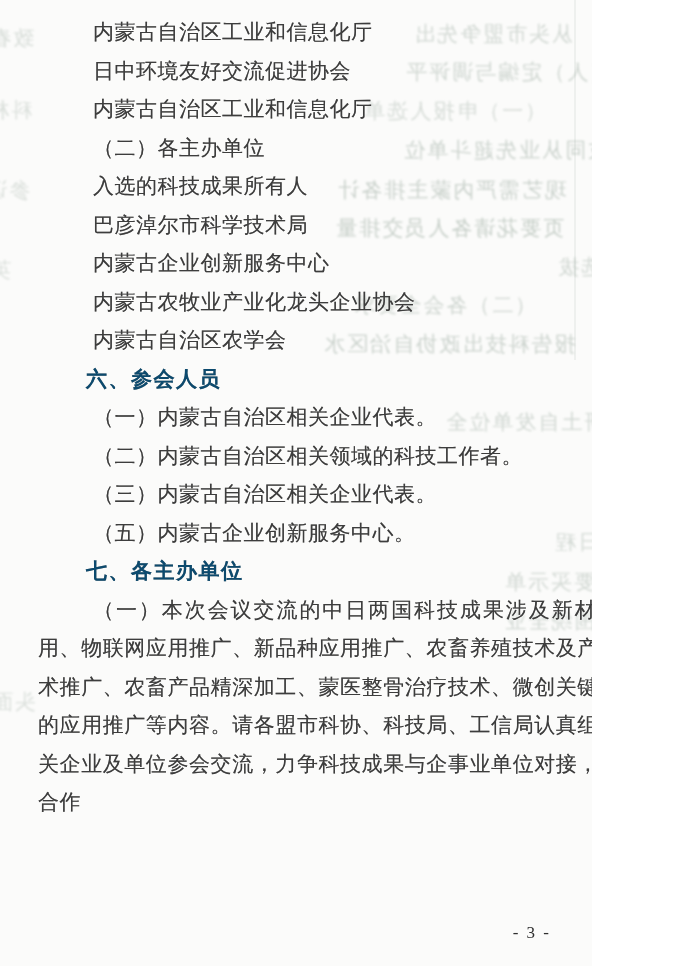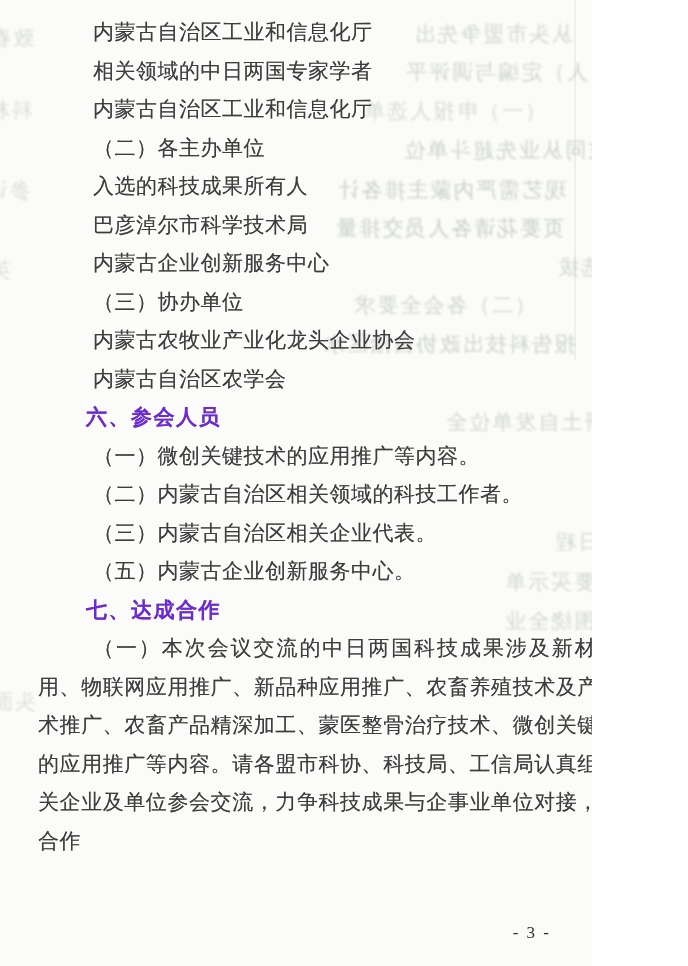--- a/index.html
+++ b/index.html
@@ -55,21 +55,21 @@
     text-shadow: 0 0 0.6px rgba(60,60,60,0.55);
   }
   .line.org,
   .line.sub,
   .line.item {
     padding-left: 55px;
   }
   .line.heading {
     padding-left: 48px;
     font-weight: 700;
-    color: #6d28d9;
+    color: #0c4a6e;
     font-family: "Liberation Sans", "DejaVu Sans", sans-serif;
     letter-spacing: 1.5px;
   }
   .line.para {
     text-indent: 55px;
     text-align: justify;
   }
   .page-number {
     position: absolute;
     right: 41px;
@@ -103,31 +103,30 @@
       <span class="bleed-frag" style="left: 503px; top: 568px; opacity: 0.38;">要买示单</span>
       <span class="bleed-frag" style="left: 503px; top: 607px; opacity: 0.38;">出届；围绕全业</span>
       <span class="bleed-frag" style="left: -12px; top: 24px; opacity: 0.33;">致春</span>
       <span class="bleed-frag" style="left: -14px; top: 96px; opacity: 0.3;">科村</span>
       <span class="bleed-frag" style="left: -16px; top: 176px; opacity: 0.3;">参证</span>
       <span class="bleed-frag" style="left: -12px; top: 256px; opacity: 0.28;">英</span>
       <span class="bleed-frag" style="left: -10px; top: 688px; opacity: 0.3;">头面</span>
     </div>
   <div class="content">
       <div class="line org">内蒙古自治区工业和信息化厅</div>
-      <div class="line org">相关领域的中日两国专家学者</div>
+      <div class="line org">日中环境友好交流促进协会</div>
       <div class="line org">内蒙古自治区工业和信息化厅</div>
       <div class="line sub">（二）各主办单位</div>
       <div class="line org">入选的科技成果所有人</div>
       <div class="line org">巴彦淖尔市科学技术局</div>
       <div class="line org">内蒙古企业创新服务中心</div>
-      <div class="line sub">（三）协办单位</div>
       <div class="line org">内蒙古农牧业产业化龙头企业协会</div>
       <div class="line org">内蒙古自治区农学会</div>
       <div class="line heading">六、参会人员</div>
-      <div class="line item">（一）微创关键技术的应用推广等内容。</div>
+      <div class="line item">（一）内蒙古自治区相关企业代表。</div>
       <div class="line item">（二）内蒙古自治区相关领域的科技工作者。</div>
       <div class="line item">（三）内蒙古自治区相关企业代表。</div>
       <div class="line item">（五）内蒙古企业创新服务中心。</div>
-      <div class="line heading">七、达成合作</div>
+      <div class="line heading">七、各主办单位</div>
       <div class="line para">（一）本次会议交流的中日两国科技成果涉及新材料应用、物联网应用推广、新品种应用推广、农畜养殖技术及产品技术推广、农畜产品精深加工、蒙医整骨治疗技术、微创关键技术的应用推广等内容。请各盟市科协、科技局、工信局认真组织相关企业及单位参会交流，力争科技成果与企事业单位对接，达成合作</div>
     </div>
   <div class="page-number">- 3 -</div>
 </div>
 
 </body></html>

